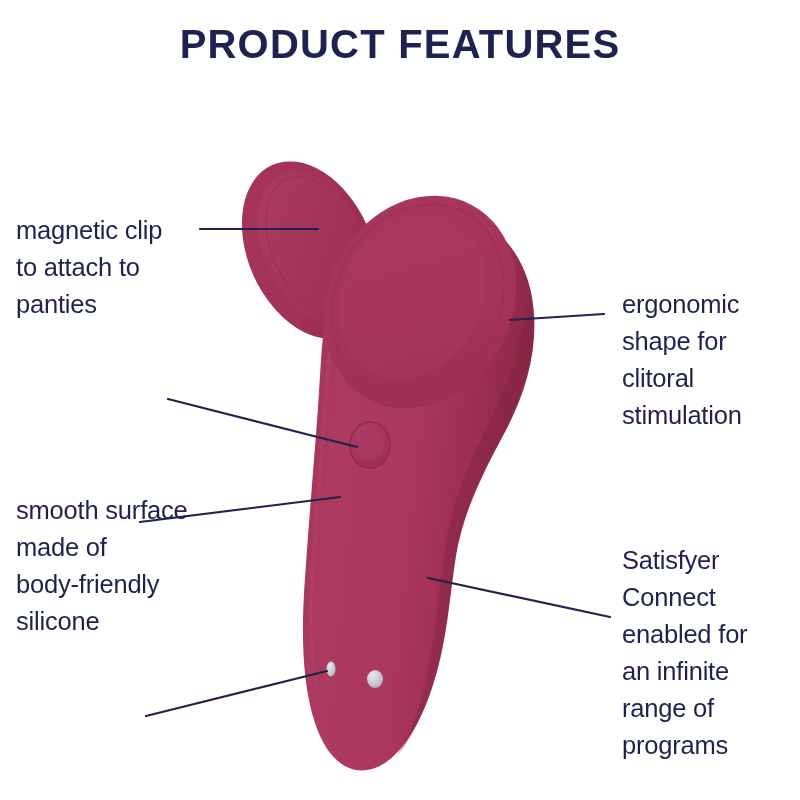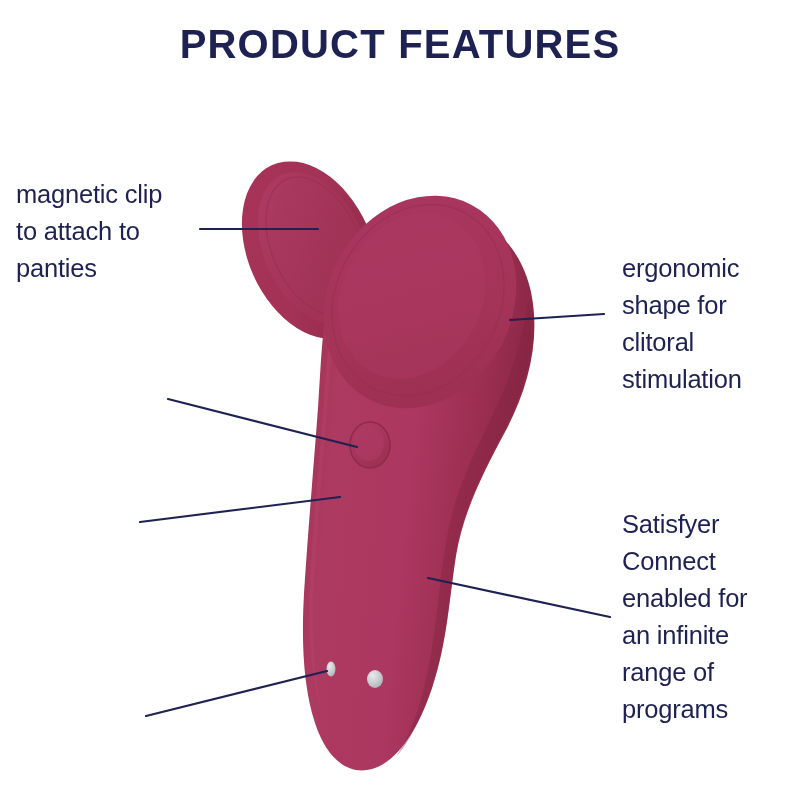--- a/index.html
+++ b/index.html
@@ -33,20 +33,21 @@
   
   .callout {
     position: absolute;
     color: #1d2252;
     font-family: "Liberation Sans", sans-serif;
     font-size: 25.5px;
     line-height: 37px;
     font-weight: 400;
     letter-spacing: -0.2px;
     white-space: pre-line;
+    margin-top: 36px;
   }
   .callout.left  { text-align: left; }
   .callout.right { text-align: left; }
 
   #label-magnetic-clip   { left: 16px;  top: 176px; width: 230px; }
   #label-control         { left: 16px;  top: 336px; width: 220px; }
   #label-smooth-surface  { left: 16px;  top: 456px; width: 240px; }
   #label-magnetic-charge { left: 16px;  top: 656px; width: 240px; }
   #label-ergonomic       { left: 622px; top: 250px; width: 180px; }
   #label-connect         { left: 622px; top: 506px; width: 180px; }
@@ -186,20 +187,24 @@
 
       <line x1="610" y1="617" x2="428" y2="578"></line>
     </g>
   </svg>
 
   <div class="callout left" id="label-magnetic-clip">magnetic clip
 to attach to
 panties</div>
 
 
+  <div class="callout left" id="label-smooth-surface">smooth surface
+made of
+body-friendly
+silicone</div>
 
 
   <div class="callout right" id="label-ergonomic">ergonomic
 shape for
 clitoral
 stimulation</div>
 
   <div class="callout right" id="label-connect">Satisfyer
 Connect
 enabled for

